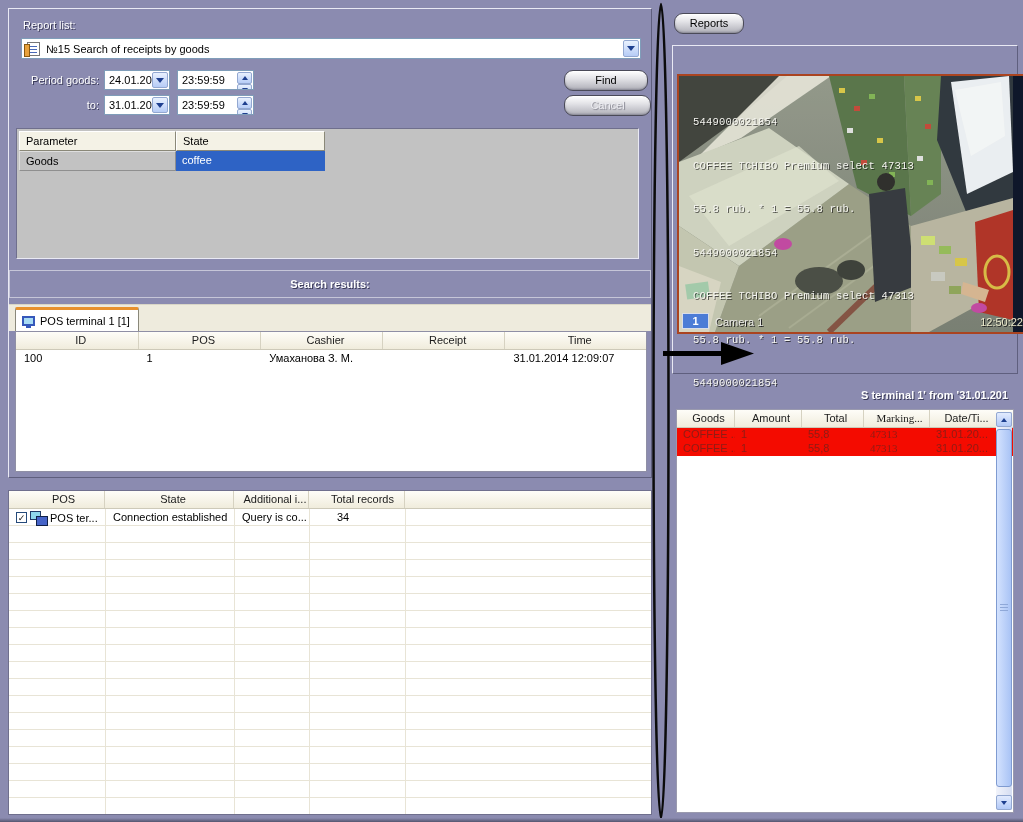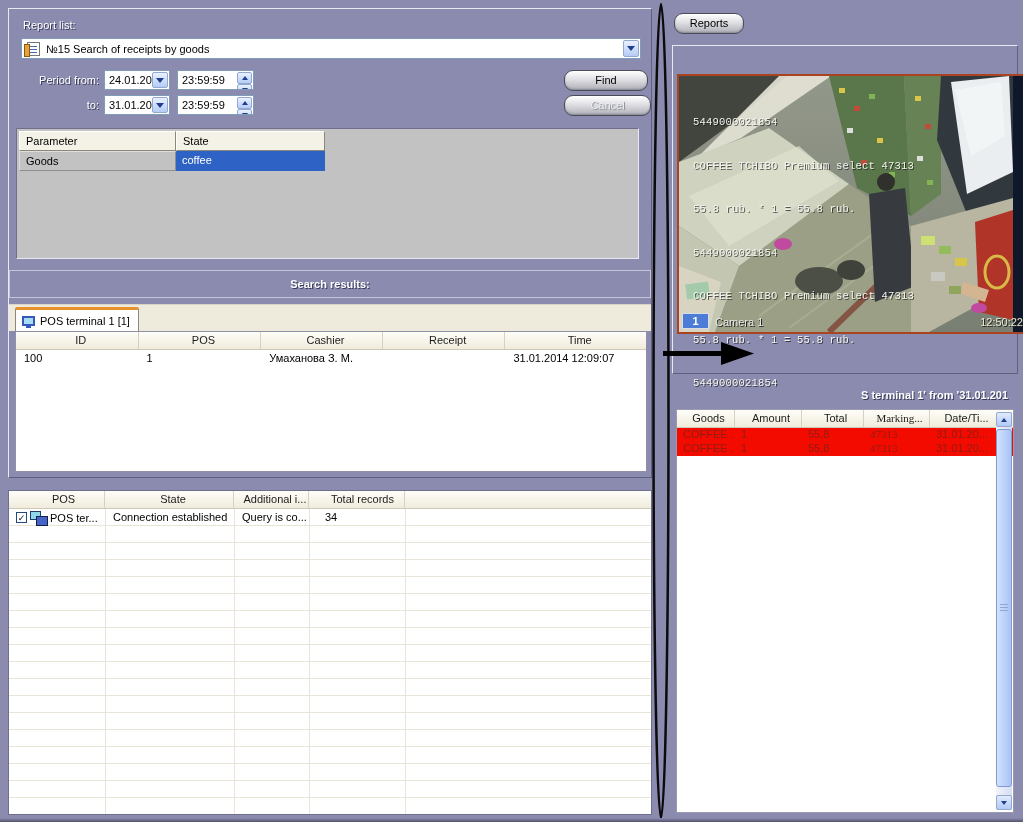--- a/index.html
+++ b/index.html
@@ -144,21 +144,21 @@
     <div class="abs sk-label" style="left:14px; top:10px;">Report list:</div>
 
     <div class="field" id="report-combo">
       <span class="report-icon"></span>
       <span class="txt">№15 Search of receipts by goods</span>
       <span class="arrow-btn">
           <span class="tri-down"></span>
         </span>
     </div>
 
-    <div class="rowlab sk-label" style="top:65px; left:0;">Period from:</div>
+    <div class="rowlab sk-label" style="top:65px; left:0;">Period goods:</div>
     <div class="field date-field" style="left:95px; top:61px;">
       <span style="padding-left:4px;">24.01.2014</span>
       <span class="arrow-btn">
           <span class="tri-down"></span>
         </span>
     </div>
     <div class="field time-field" style="left:168px; top:61px;">
       <span style="padding-left:4px;">23:59:59</span>
       <span class="spin">
         <div>
@@ -236,21 +236,21 @@
     </div>
     <div id="status-rows">
       <div id="status-row1">
         <div class="pos-cell cell">
           <span class="checkbox">✓</span>
           <span class="net-icon"></span>
           <span>POS ter...</span>
         </div>
         <div class="cell" style="width:129px; padding-left:8px;">Connection established</div>
         <div class="cell" style="width:75px; padding-left:8px;">Query is co...</div>
-        <div class="cell" style="width:96px; padding-left:16px;">34</div>
+        <div class="cell" style="width:96px; padding-left:28px;">34</div>
       </div>
     </div>
   </div>
 
   <div class="sk-btn" id="reports-button"><span>Reports</span></div>
 
   <div class="panel" id="camera-panel">
     <div id="camera-frame">
       <svg width="334" height="256" viewBox="0 0 334 256" style="position:absolute;left:0;top:0;">
         <defs>

